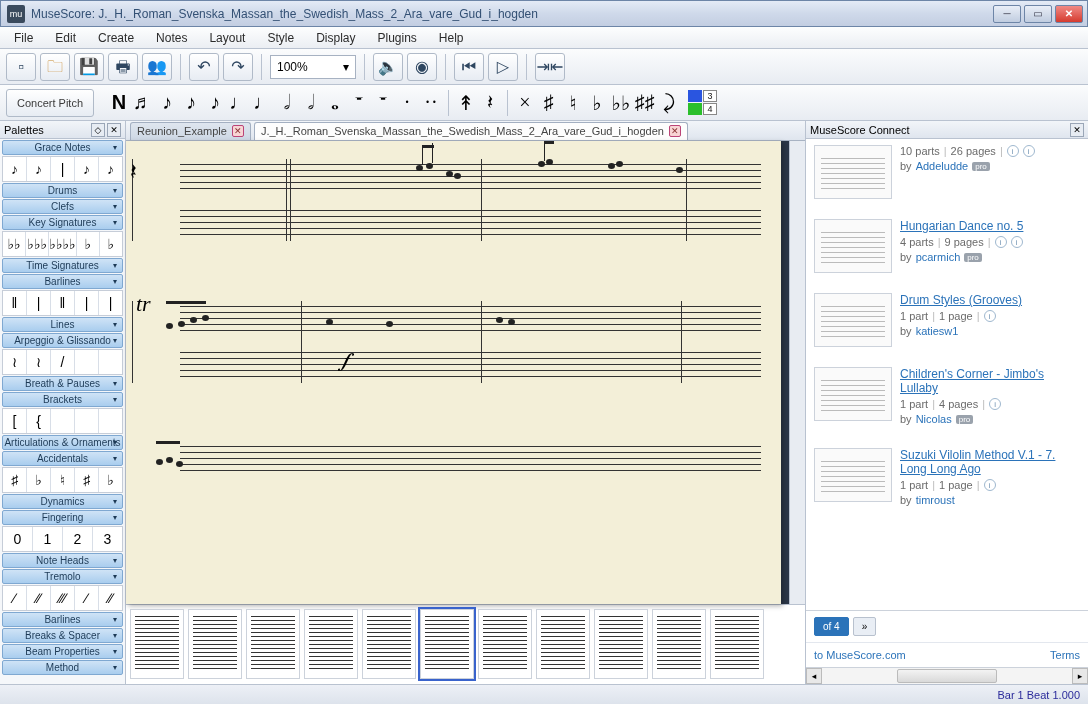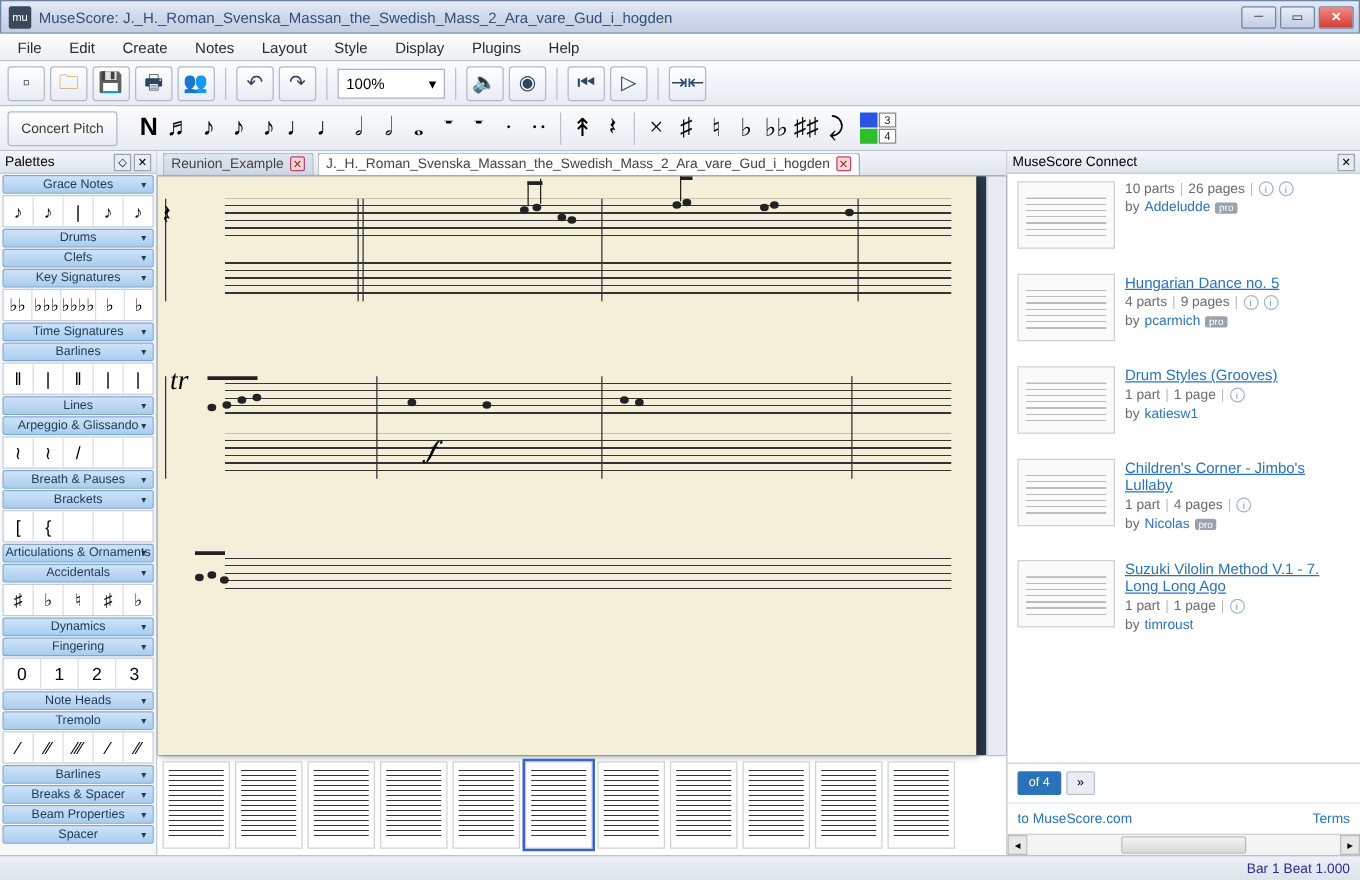--- a/index.html
+++ b/index.html
@@ -290,21 +290,21 @@
         <div class="pal-row">
           <div class="cell">∕</div>
           <div class="cell">∕∕</div>
           <div class="cell">∕∕∕</div>
           <div class="cell">∕</div>
           <div class="cell">∕∕</div>
         </div>
         <div class="pal-cat">Barlines</div>
         <div class="pal-cat">Breaks &amp; Spacer</div>
         <div class="pal-cat">Beam Properties</div>
-        <div class="pal-cat">Spacer</div>
+        <div class="pal-cat">Method</div>
       </div>
   </div>
 
   <div class="center">
     <div class="doctabs">
       <div class="doctab">
         <span>Reunion_Example</span>
         <span class="x">✕</span>
       </div>
       <div class="doctab active">

